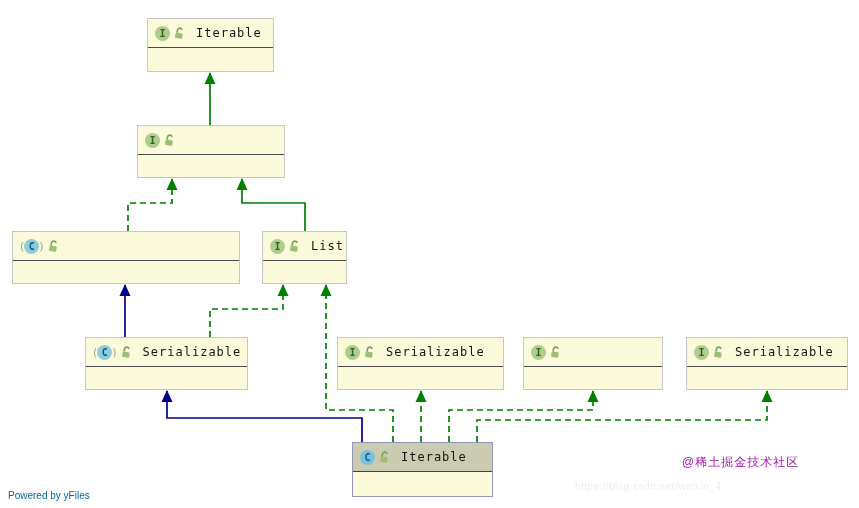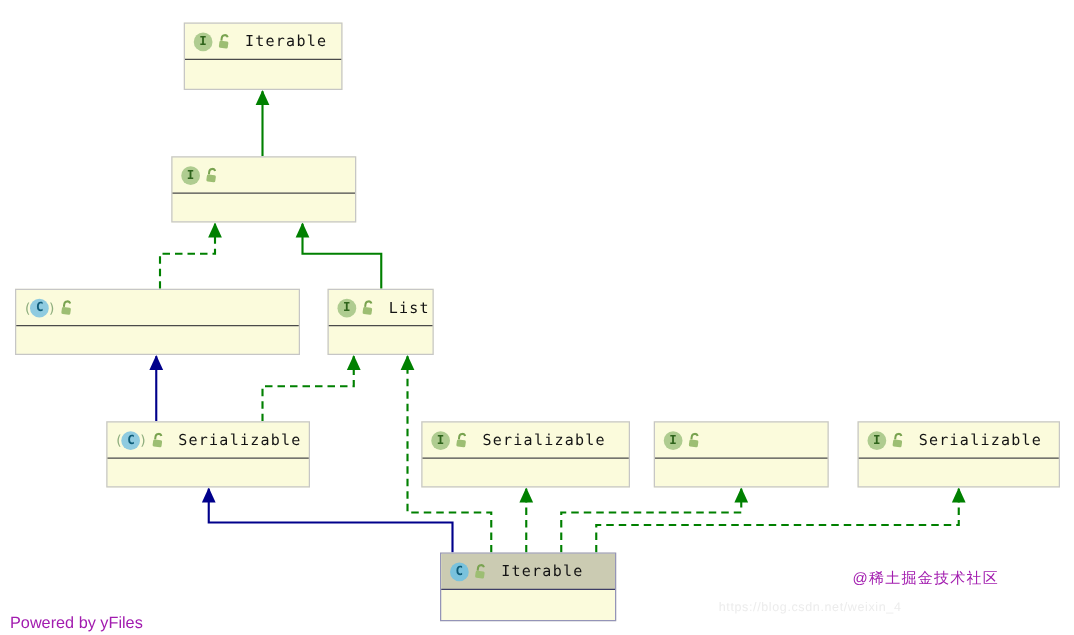--- a/index.html
+++ b/index.html
@@ -37,21 +37,21 @@
   }
   .icon-wrap.interface .type-icon{background:#AFCC90;color:#2F641C;}
   .icon-wrap.class .type-icon,
   .icon-wrap.abstract-class .type-icon{background:#79C2DD;color:#0E5C78;}
   .icon-wrap.abstract-class .type-icon{background:#8FCBE0;}
   .lock-icon{margin:0 4px 0 4px;display:inline-flex;flex:0 0 auto;transform:rotate(8deg);}
   .node-label{
     font-size:12px;letter-spacing:1px;color:#141414;margin-left:6px;
   }
   .footer-text{position:absolute;font-family:"Liberation Sans","DejaVu Sans",sans-serif;}
-  #powered-by{left:8px;top:490px;font-size:13px;color:#a21caf;}
+  #powered-by{left:8px;top:490px;font-size:10px;color:#0369a1;}
   #wm-url{left:575px;top:481px;font-size:10px;color:#ECECEC;letter-spacing:0.5px;}
   #wm-community{left:682px;top:454px;font-size:12px;color:#a21caf;letter-spacing:1px;}
 </style>
 </head>
 <body>
 
 <div id="canvas">
   <svg id="edge-layer" xmlns="http://www.w3.org/2000/svg">
     <defs>
       <marker id="arrow-green" markerUnits="userSpaceOnUse" markerWidth="14" markerHeight="14" refX="11" refY="6" orient="auto">

